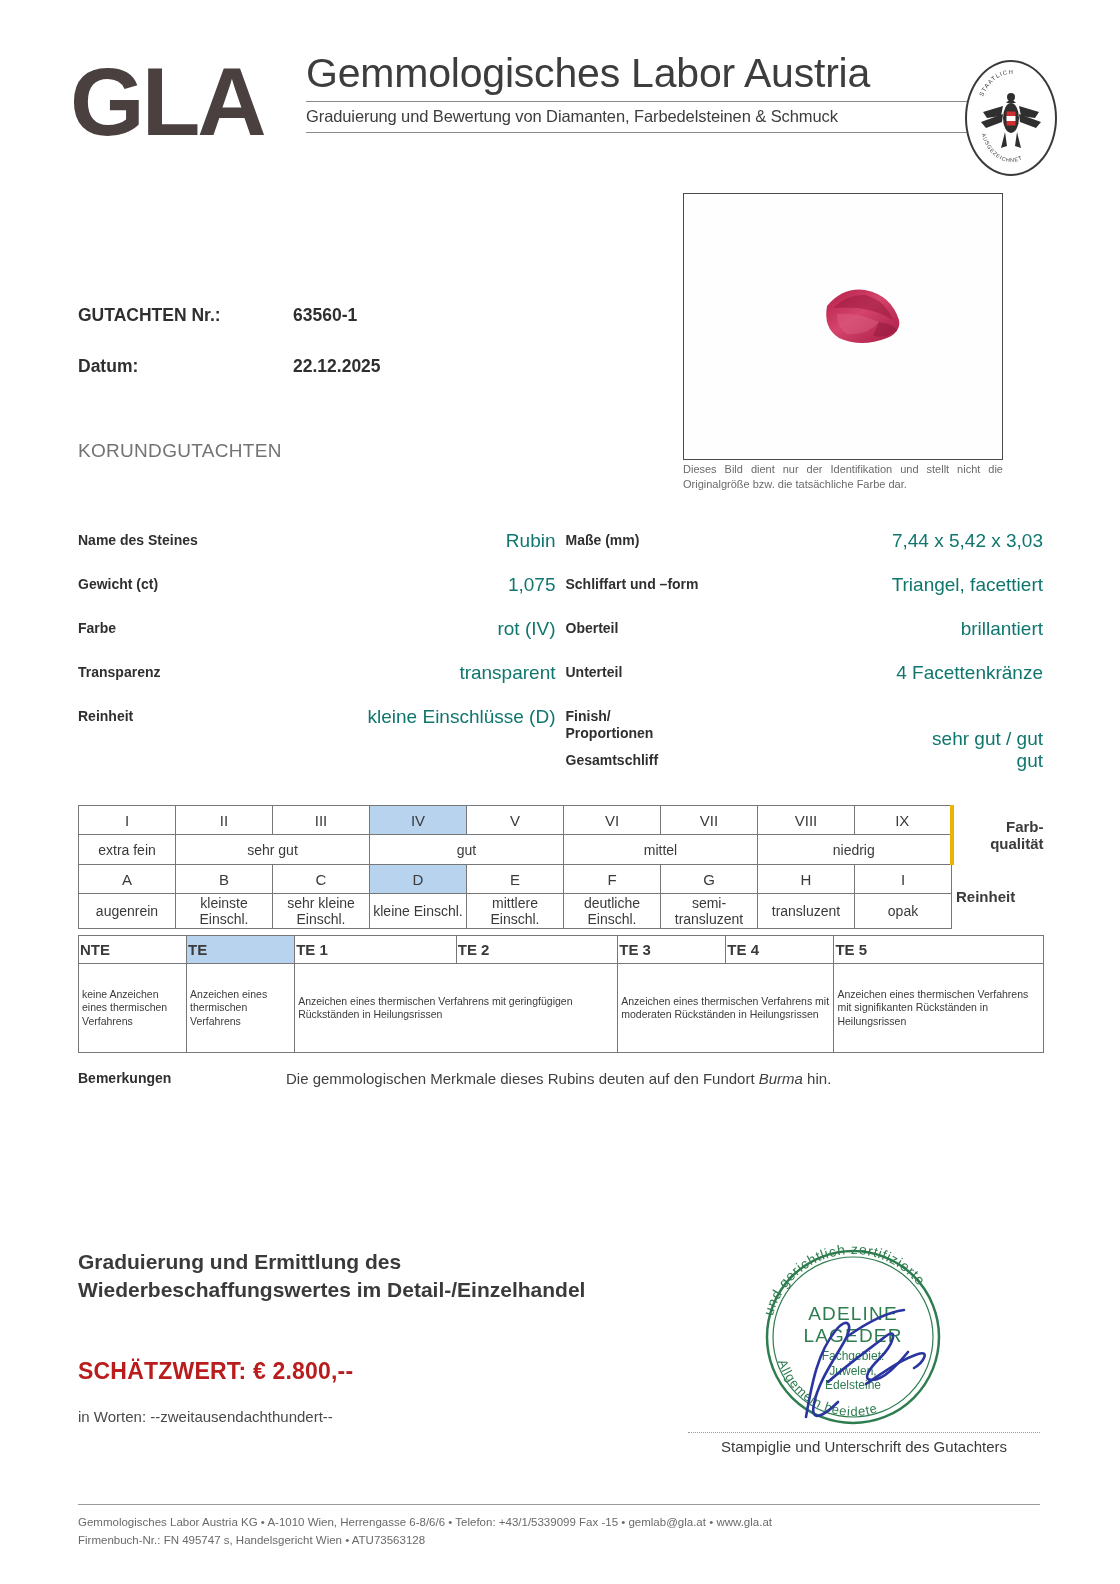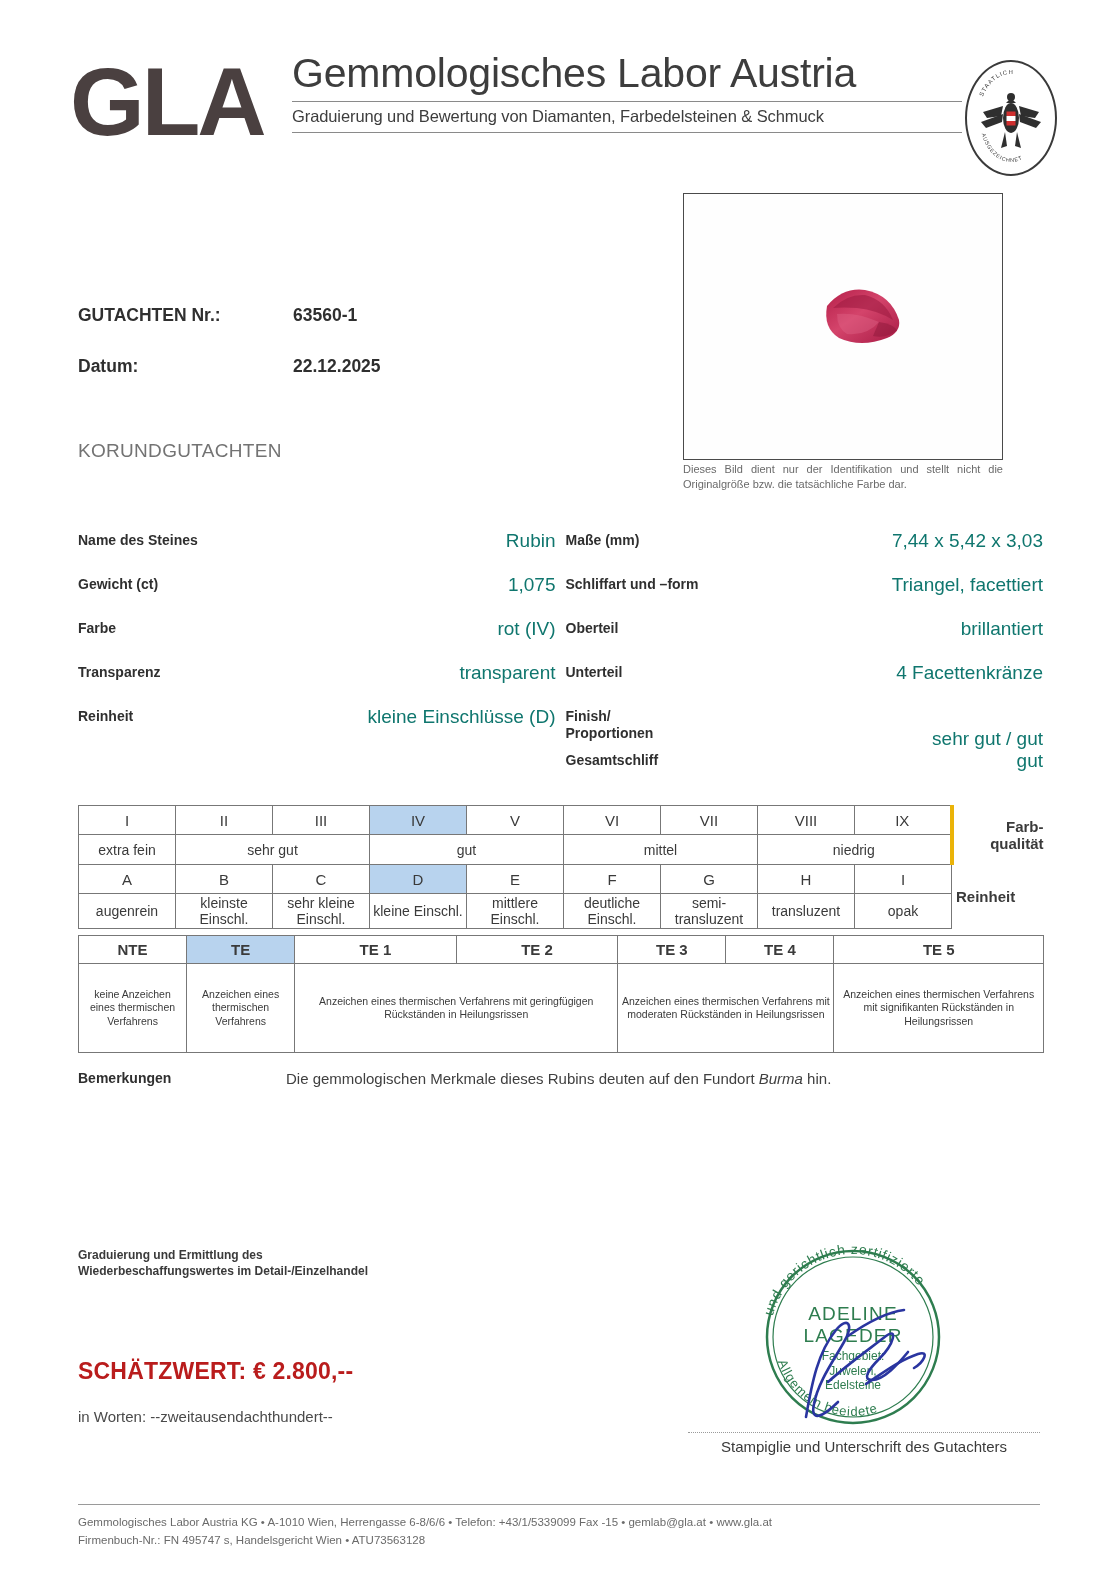--- a/index.html
+++ b/index.html
@@ -14,21 +14,21 @@
   .page { position:absolute; inset:0; }
 
   
   .header { position:absolute; left:70px; top:52px; width:985px; height:125px; }
   .gla-logo {
     position:absolute; left:0; top:2px;
     font-family:"Liberation Sans", sans-serif;
     font-weight:bold; font-size:96px; letter-spacing:-3px;
     color:#4a4040; line-height:1;
   }
-  .header-right { position:absolute; left:222px; top:0; width:670px; }
+  .header-right { position:absolute; left:236px; top:0; width:670px; }
   .header-title {
     font-size:41px; font-weight:400; color:#3d3d3d;
     letter-spacing:-0.2px; line-height:1.05; white-space:nowrap;
   }
   .hdr-rule { height:1px; background:#8a8a8a; margin:6px 0 5px 0; }
   .header-sub { font-size:16.5px; color:#3d3d3d; letter-spacing:-0.1px; white-space:nowrap; }
   .eagle-wrap { position:absolute; left:895px; top:8px; width:88px; height:112px; }
   .eagle-oval {
     width:88px; height:112px; border:2px solid #3a3a3a; border-radius:50%;
     position:relative; background:#fff; overflow:hidden;
@@ -75,34 +75,34 @@
   table.grade td {
     border:1px solid #777; text-align:center; color:#3a3a3a;
     font-family:"Liberation Sans", sans-serif;
   }
   .rowA td { height:26px; font-size:15px; }
   .rowB td { height:27px; font-size:14px; }
   .hl { background:#b8d3ee; }
   .sidelbl-box { font-size:13.5px; font-weight:bold; }
 
   table.te { border-collapse:collapse; width:966px; table-layout:fixed; margin-top:6px; }
-  table.te td { border:1px solid #777; text-align:center; color:#3a3a3a; }
+  table.te td { border:1px solid #777; text-align:left; color:#3a3a3a; }
   .te-head td { height:25px; font-size:15px; font-weight:bold; }
   .te-body td { height:84px; font-size:10.5px; line-height:1.28; vertical-align:middle; padding:2px 3px; }
 
   
   .remarks { position:absolute; left:78px; top:1070px; width:960px; display:flex; }
   .remarks-label { width:200px; font-size:14px; font-weight:bold; color:#2f2f2f; }
   .remarks-text { font-size:15px; color:#3f3f3f;margin-left:8px; }
   .remarks-text i { font-style:italic; }
 
   
   .purpose { position:absolute; left:78px; top:1248px; }
   .purpose-title { font-size:20px; font-weight:bold; color:#2f2f2f; margin-bottom:3px; }
-  .purpose-line { font-size:12px; font-weight:bold; color:#3a3a3a; line-height:1.32; }
+  .purpose-line { font-size:21px; font-weight:bold; color:#3a3a3a; line-height:1.32; }
   .value { position:absolute; left:78px; top:1358px; font-size:23px; font-weight:bold; color:#b91c1c; letter-spacing:0.2px; }
   .in-words { position:absolute; left:78px; top:1408px; font-size:15px; color:#4a4a4a; }
 
   
   .stamp { position:absolute; left:748px; top:1232px; width:210px; height:210px; }
   .stamp svg { width:100%; height:100%; }
   .sig-line {
     position:absolute; left:688px; top:1432px; width:352px;
     border-top:1.5px dotted #9a9a9a;
   }

